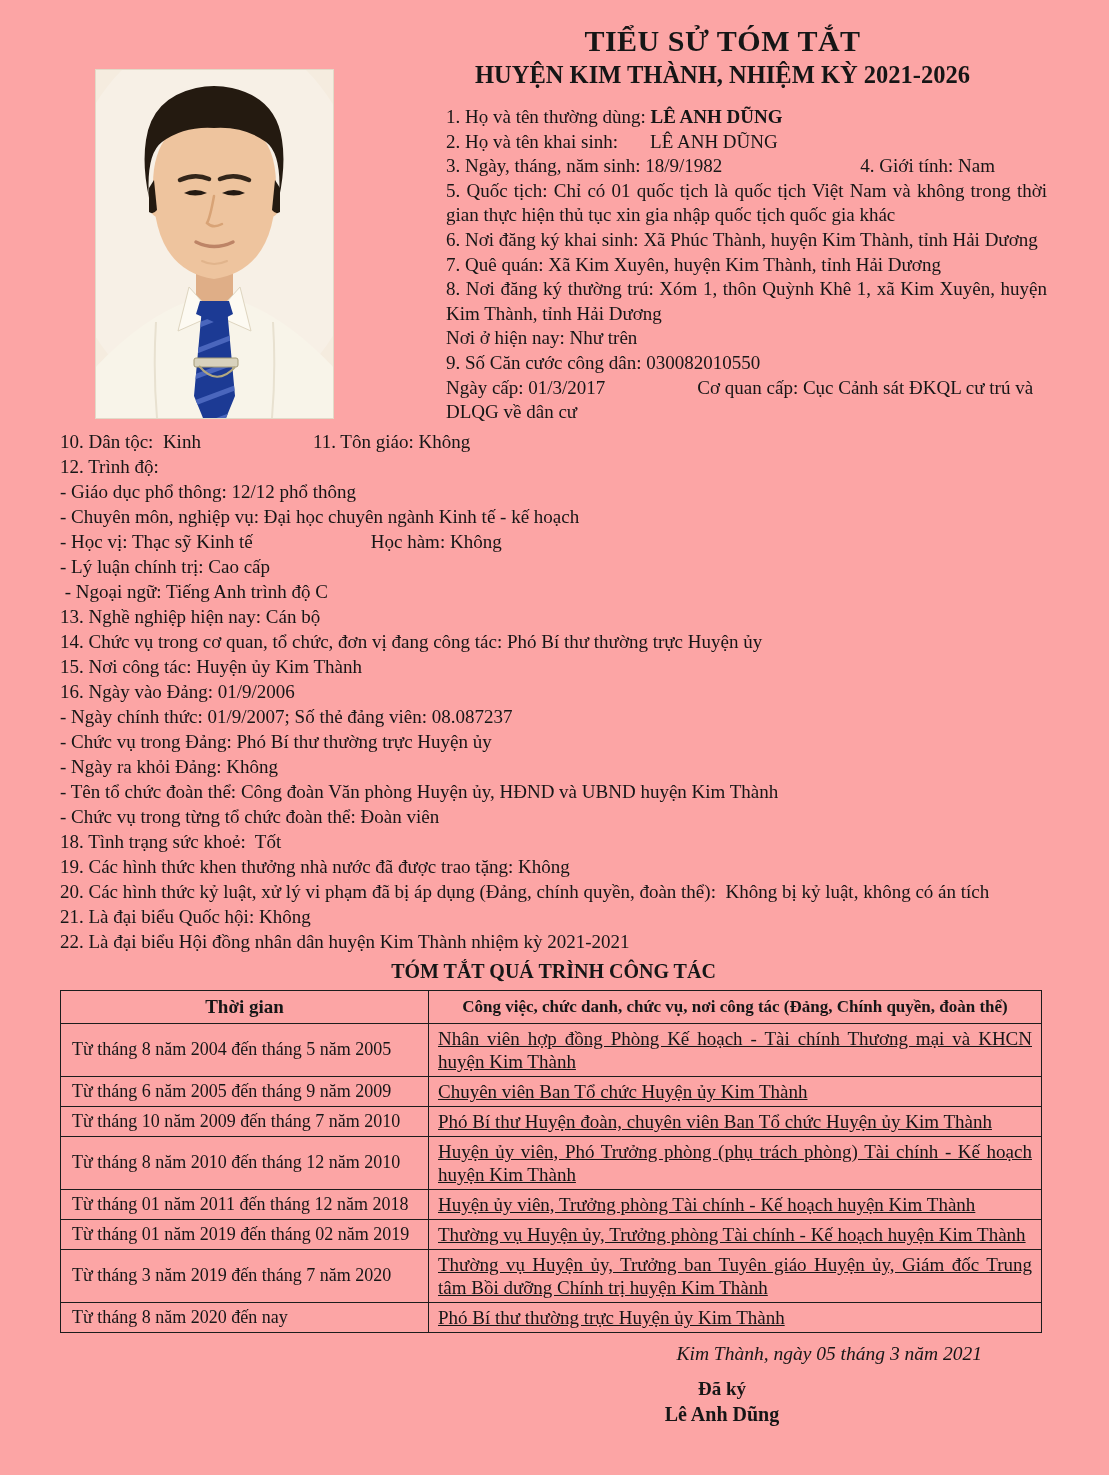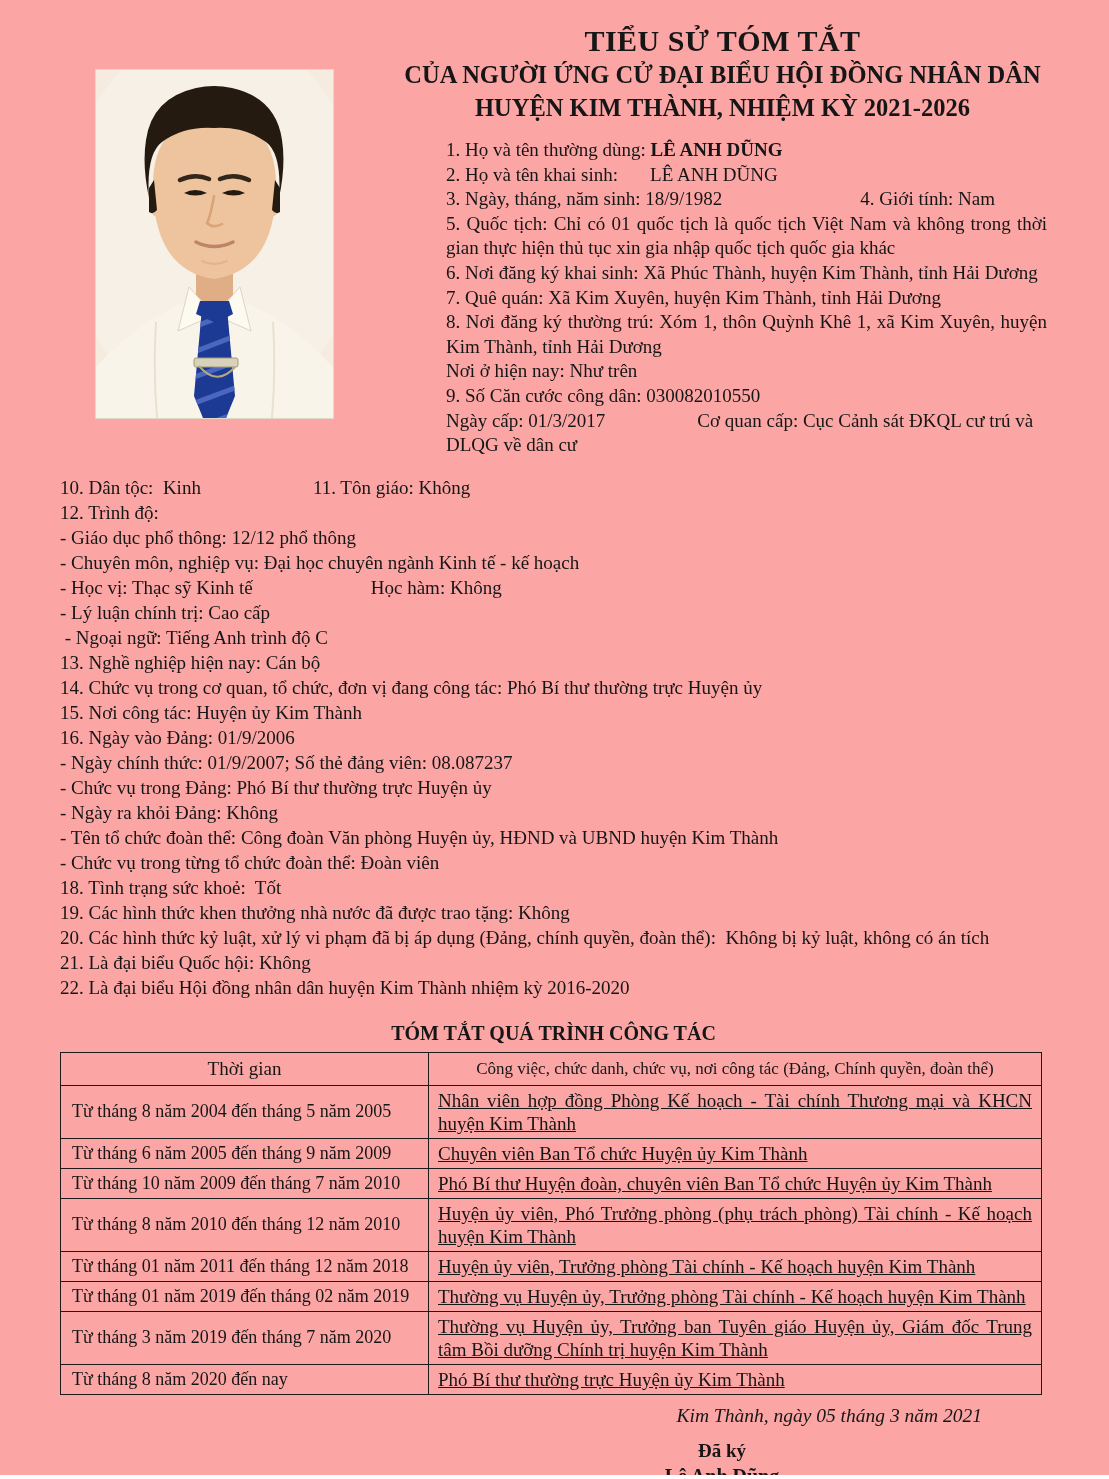--- a/index.html
+++ b/index.html
@@ -13,25 +13,25 @@
   .photo-col { flex:0 0 338px; width:338px; }
   .photo-frame { margin:46px 0 0 35px; width:239px; height:350px; border:1px solid #e2dac8; background:#f5ecdf; }
   .right-col { flex:1; min-width:0; }
   .doc-title { text-align:center; font-weight:700; }
   .t1 { font-size:30px; line-height:35px; letter-spacing:0.5px; }
   .t2 { font-size:24.5px; line-height:33px; }
   .personal-lines { margin-top:14px; font-size:19px; line-height:24.6px;margin-left:48px; }
   .line { white-space:pre-wrap; }
   .justify { text-align:justify; }
   .tabgap { display:inline-block; height:1px; }
-  .details { font-size:19px; line-height:25px; margin-top:17px; }
-  .career-title { text-align:center; font-weight:700; font-size:20px; line-height:26px; margin-top:20px; }
+  .details { font-size:19px; line-height:25px; margin-top:4px; }
+  .career-title { text-align:center; font-weight:700; font-size:20px; line-height:26px; margin-top:4px; }
   table.career { border-collapse:collapse; margin-top:6px; width:982px; table-layout:fixed; }
   .career th, .career td { border:1.6px solid #1c1c1c; font-size:19px; padding:3px 9px; vertical-align:middle; }
-  .career th { font-weight:400; text-align:center; padding:5px 4px;margin-left:48px; }
+  .career th { font-weight:700; text-align:center; padding:5px 4px;margin-left:48px; }
   th.col-time { width:368px; }
   td.col-time { white-space:nowrap; overflow:hidden; font-size:18px; padding-left:11px; }
   th.col-work { font-size:17px; white-space:nowrap; overflow:hidden; }
   td.col-work { text-align:justify; line-height:23px;text-decoration:underline; }
   .footer { margin-top:8px; width:520px; margin-left:402px; text-align:center; }
   .place-date { font-style:italic; font-size:19.5px; line-height:26px;text-align:right; }
   .signed { font-weight:700; font-size:19px; line-height:25px; margin-top:9px; }
   .signer { font-weight:700; font-size:20px; line-height:26px; }
 </style>
 </head>
@@ -86,21 +86,20 @@
           <path d="M53,128 Q46,95 50,70 Q56,28 100,18 Q118,14 136,18 Q180,28 186,70 Q190,95 183,128 Q186,84 170,72 Q148,56 118,58 Q88,56 66,72 Q50,84 53,128 Z" fill="#241a10"></path>
           <path d="M53,118 L53,142 Q57,145 61,140 L58,110 Z" fill="#241a10"></path>
           <path d="M184,118 L184,142 Q180,145 176,140 L179,110 Z" fill="#241a10"></path>
         </svg>
       </div>
     </div>
 
     <div class="right-col">
       <div class="doc-title">
         <div class="t1">TIỂU SỬ TÓM TẮT</div>
-        <div class="t2">CỦA NGƯỜI ỨNG CỬ ĐẠI BIỂU HỘI ĐỒNG NHÂN DÂN</div>
         <div class="t2">HUYỆN KIM THÀNH, NHIỆM KỲ 2021-2026</div>
       </div>
       <div class="personal-lines">
           <div class="line"><span>1. Họ và tên thường dùng:</span><b> LÊ ANH DŨNG</b></div>
           <div class="line"><span>2. Họ và tên khai sinh:</span><span class="tabgap" style="width: 32px;"></span><span>LÊ ANH DŨNG</span></div>
           <div class="line"><span>3. Ngày, tháng, năm sinh: 18/9/1982</span><span class="tabgap" style="width: 138px;"></span><span>4. Giới tính: Nam</span></div>
           <div class="line justify">5. Quốc tịch: Chỉ có 01 quốc tịch là quốc tịch Việt Nam và không trong thời gian thực hiện thủ tục xin gia nhập quốc tịch quốc gia khác</div>
           <div class="line">6. Nơi đăng ký khai sinh: Xã Phúc Thành, huyện Kim Thành, tỉnh Hải Dương</div>
           <div class="line">7. Quê quán: Xã Kim Xuyên, huyện Kim Thành, tỉnh Hải Dương</div>
           <div class="line justify">8. Nơi đăng ký thường trú: Xóm 1, thôn Quỳnh Khê 1, xã Kim Xuyên, huyện Kim Thành, tỉnh Hải Dương</div>
@@ -125,21 +124,21 @@
       <div class="line">16. Ngày vào Đảng: 01/9/2006</div>
       <div class="line">- Ngày chính thức: 01/9/2007; Số thẻ đảng viên: 08.087237</div>
       <div class="line">- Chức vụ trong Đảng: Phó Bí thư thường trực Huyện ủy</div>
       <div class="line">- Ngày ra khỏi Đảng: Không</div>
       <div class="line">- Tên tổ chức đoàn thể: Công đoàn Văn phòng Huyện ủy, HĐND và UBND huyện Kim Thành</div>
       <div class="line">- Chức vụ trong từng tổ chức đoàn thể: Đoàn viên</div>
       <div class="line">18. Tình trạng sức khoẻ:  Tốt</div>
       <div class="line">19. Các hình thức khen thưởng nhà nước đã được trao tặng: Không</div>
       <div class="line">20. Các hình thức kỷ luật, xử lý vi phạm đã bị áp dụng (Đảng, chính quyền, đoàn thể):  Không bị kỷ luật, không có án tích</div>
       <div class="line">21. Là đại biểu Quốc hội: Không</div>
-      <div class="line">22. Là đại biểu Hội đồng nhân dân huyện Kim Thành nhiệm kỳ 2016-2020</div>
+      <div class="line">22. Là đại biểu Hội đồng nhân dân huyện Kim Thành nhiệm kỳ 2021-2021</div>
     </div>
 
   <div class="career-title">TÓM TẮT QUÁ TRÌNH CÔNG TÁC</div>
 
   <table class="career">
     <thead>
       <tr>
         <th class="col-time">Thời gian</th>
         <th class="col-work">Công việc, chức danh, chức vụ, nơi công tác (Đảng, Chính quyền, đoàn thể)</th>
       </tr>

